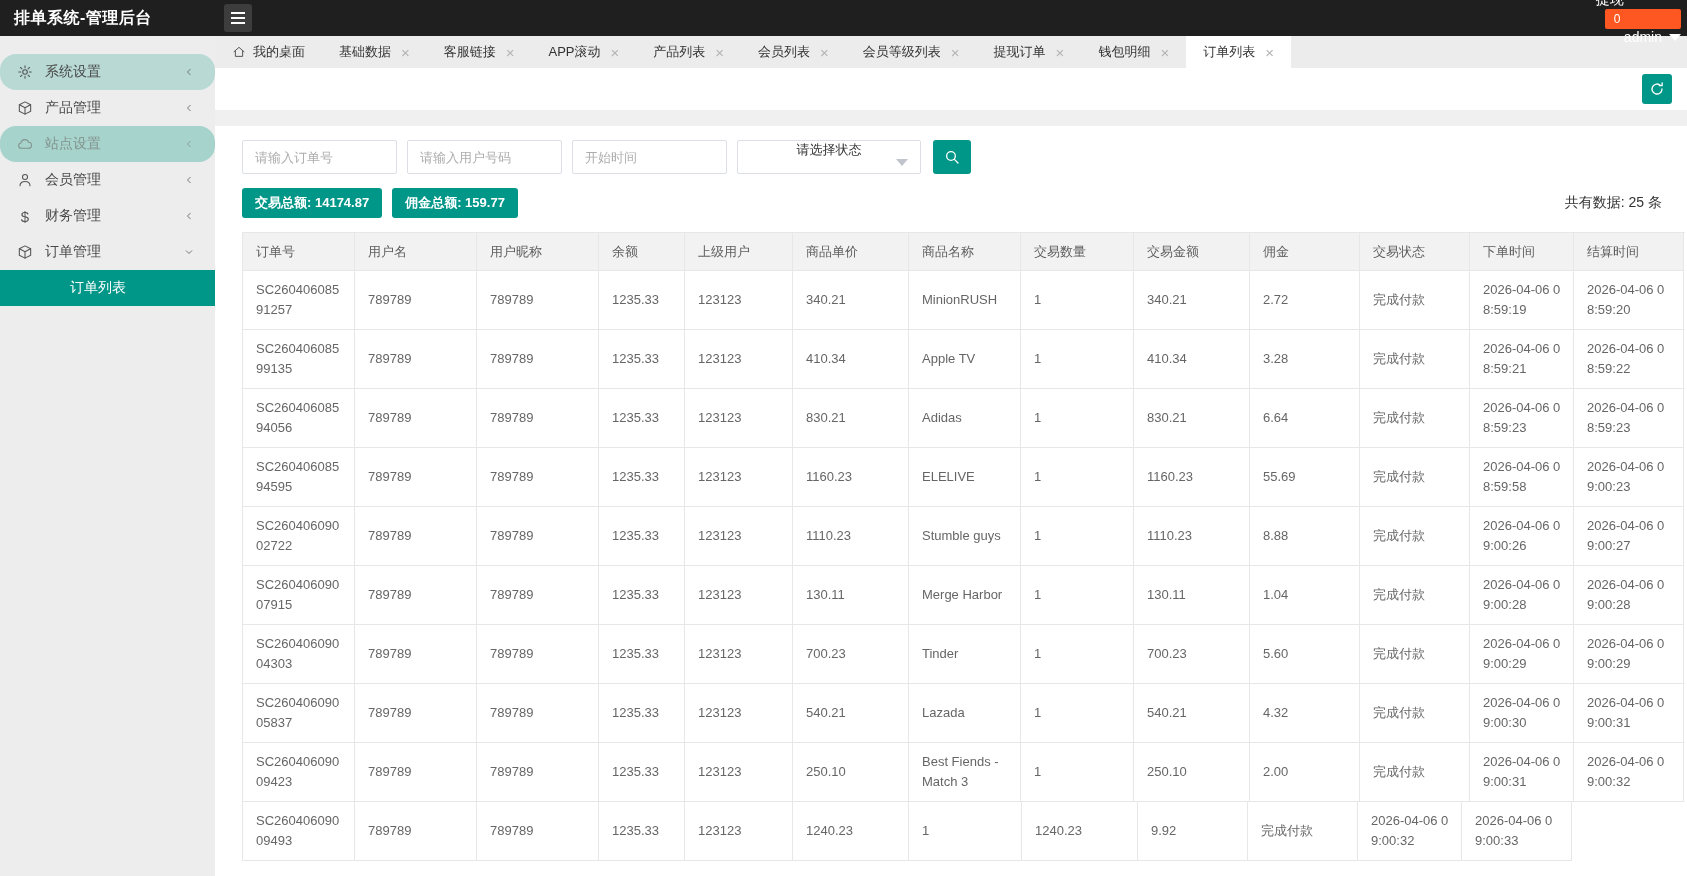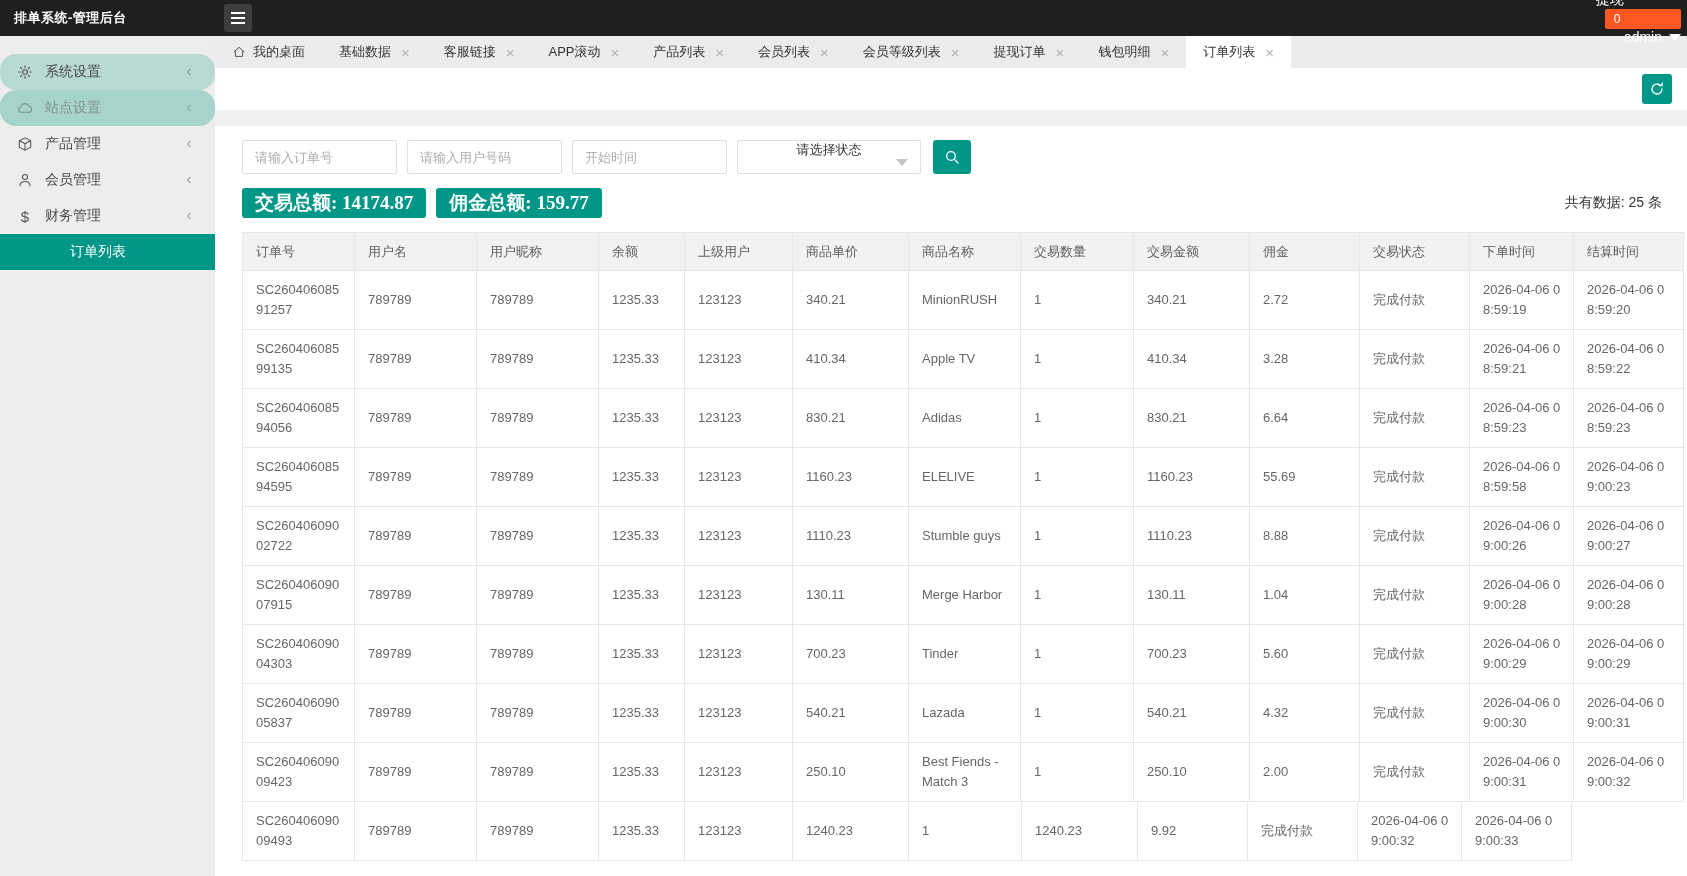--- a/index.html
+++ b/index.html
@@ -1,21 +1,21 @@
 <!DOCTYPE html>
 <html><head>
 <meta charset="utf-8">
 <style>
   * { margin:0; padding:0; box-sizing:border-box; }
   html,body { width:1687px; height:876px; overflow:hidden;
     font-family:"Liberation Sans","DejaVu Sans",sans-serif; background:#f0f0f0; }
 
   
   .header { height:36px; background:#1f1f1f; display:flex; align-items:center; position:relative; color:#fff; }
-  .title { font-size:13px; font-weight:bold; padding-left:14px; letter-spacing:.5px; }
+  .title { font-size:16px; font-weight:bold; padding-left:14px; letter-spacing:.5px; }
   .burger { position:absolute; left:224px; top:4px; width:28px; height:28px; background:#3d3d3d;
     border-radius:3px; display:flex; flex-direction:column; justify-content:center; align-items:center; gap:3px; cursor:pointer; }
   .burger i { display:block; width:14px; height:2px; background:#fff; }
   .header-right { margin-left:auto; display:flex; padding-right:6px;flex-direction:column; }
   .withdraw { font-size:14px; cursor:pointer; }
   .wbadge { background:#ff5722; color:#fff; font-size:12px; padding:3px 9px; border-radius:2px; margin-left:9px; }
   .user { font-size:14px; margin-left:28px; display:flex; align-items:center; gap:7px; cursor:pointer; }
   .caret-down-w { width:0; height:0; border-left:6px solid transparent; border-right:6px solid transparent; border-top:7px solid #fff; }
 
   
@@ -57,22 +57,22 @@
     font-size:13px; color:#333; font-family:inherit; outline:none; background:#fff; }
   .f-input::placeholder { color:#adadad; }
   .f-select { width:184px; height:34px; border:1px solid #dcdfe6; border-radius:2px; display:flex;
     align-items:center; padding:0 12px; font-size:13px; color:#333; cursor:pointer; background:#fff;flex-direction:column; }
   .sel-caret { margin-left:auto; width:0; height:0; border-left:6px solid transparent; border-right:6px solid transparent; border-top:7px solid #c0c4cc; }
   .search-btn { width:38px; height:34px; background:#009688; border:none; border-radius:3px;
     display:flex; align-items:center; justify-content:center; cursor:pointer; margin-left:2px; }
   .search-btn svg { width:16px; height:16px; stroke:#fff; stroke-width:2; fill:none; stroke-linecap:round; }
 
   .summary { display:flex; align-items:center; gap:10px; margin-top:14px; padding-right:25px; }
-  .pill { height:30px; background:#009688; color:#fff; font-size:19px; font-weight:bold;
-    display:flex; align-items:center; padding:0 13px; border-radius:3px;font-family:Liberation Serif, serif; }
+  .pill { height:30px; background:#009688; color:#fff; font-size:13px; font-weight:bold;
+    display:flex; align-items:center; padding:0 13px; border-radius:3px; }
   .count { margin-left:auto; font-size:14px; color:#333; }
 
   
   .table { margin-top:14px; width:1443px; border-top:1px solid #e7e7e7; border-left:1px solid #e7e7e7; font-size:13px; }
   .t-head { display:flex; }
   .t-head > div { background:#f2f2f2; color:#5e5e5e; height:38px; display:flex; align-items:center;
     padding:0 13px; border-right:1px solid #e7e7e7; border-bottom:1px solid #e7e7e7; flex:none; }
   .t-row { display:flex; }
   .t-row > div { height:59px; display:flex; flex-direction:column; justify-content:center; align-items:flex-start;
     padding:0 13px; border-right:1px solid #e7e7e7; border-bottom:1px solid #e7e7e7; color:#666; line-height:20px; flex:none; background:#fff; }
@@ -109,41 +109,41 @@
             <path d="M12 2.6v3M12 18.4v3M2.6 12h3M18.4 12h3M5.2 5.2l2.2 2.2M16.6 16.6l2.2 2.2M18.8 5.2l-2.2 2.2M7.4 16.6l-2.2 2.2"></path>
           </svg>
         </span>
         <span>系统设置</span>
         <span class="chev">
           <svg viewBox="0 0 24 24">
             <polyline points="14.5 6.5 9 12 14.5 17.5"></polyline>
           </svg>
         </span>
       </div>
+      <div class="side-item">
+        <span class="icon">
+          <svg viewBox="0 0 24 24">
+            <path d="M12 2.8 20.5 7v10L12 21.2 3.5 17V7z"></path>
+            <path d="M3.7 7.2 12 11.5l8.3-4.3M12 11.5V21"></path>
+          </svg>
+        </span>
+        <span>产品管理</span>
+        <span class="chev">
+          <svg viewBox="0 0 24 24">
+            <polyline points="14.5 6.5 9 12 14.5 17.5"></polyline>
+          </svg>
+        </span>
+      </div>
       <div class="side-item tint2">
         <span class="icon">
           <svg viewBox="0 0 24 24">
             <path d="M6.5 18.5a4 4 0 0 1-.6-7.95 6 6 0 0 1 11.6-1.1 4.5 4.5 0 0 1-.5 9.05z"></path>
           </svg>
         </span>
         <span>站点设置</span>
-        <span class="chev">
-          <svg viewBox="0 0 24 24">
-            <polyline points="14.5 6.5 9 12 14.5 17.5"></polyline>
-          </svg>
-        </span>
-      </div>
-      <div class="side-item">
-        <span class="icon">
-          <svg viewBox="0 0 24 24">
-            <path d="M12 2.8 20.5 7v10L12 21.2 3.5 17V7z"></path>
-            <path d="M3.7 7.2 12 11.5l8.3-4.3M12 11.5V21"></path>
-          </svg>
-        </span>
-        <span>产品管理</span>
         <span class="chev">
           <svg viewBox="0 0 24 24">
             <polyline points="14.5 6.5 9 12 14.5 17.5"></polyline>
           </svg>
         </span>
       </div>
       <div class="side-item">
         <span class="icon">
           <svg viewBox="0 0 24 24">
             <circle cx="12" cy="7.5" r="3.8"></circle>
@@ -156,20 +156,34 @@
             <polyline points="14.5 6.5 9 12 14.5 17.5"></polyline>
           </svg>
         </span>
       </div>
       <div class="side-item">
         <span class="icon icon-dollar">$</span>
         <span>财务管理</span>
         <span class="chev">
           <svg viewBox="0 0 24 24">
             <polyline points="14.5 6.5 9 12 14.5 17.5"></polyline>
+          </svg>
+        </span>
+      </div>
+      <div class="side-item">
+        <span class="icon">
+          <svg viewBox="0 0 24 24">
+            <path d="M12 2.8 20.5 7v10L12 21.2 3.5 17V7z"></path>
+            <path d="M3.7 7.2 12 11.5l8.3-4.3M12 11.5V21"></path>
+          </svg>
+        </span>
+        <span>订单管理</span>
+        <span class="chev">
+          <svg viewBox="0 0 24 24">
+            <polyline points="6.5 9.5 12 15 17.5 9.5"></polyline>
           </svg>
         </span>
       </div>
       <div class="submenu-item">订单列表</div>
     </div>
 
   <div class="main">
     <div class="tabbar" id="tabbar">
         <div class="tab">
           <span class="home">

